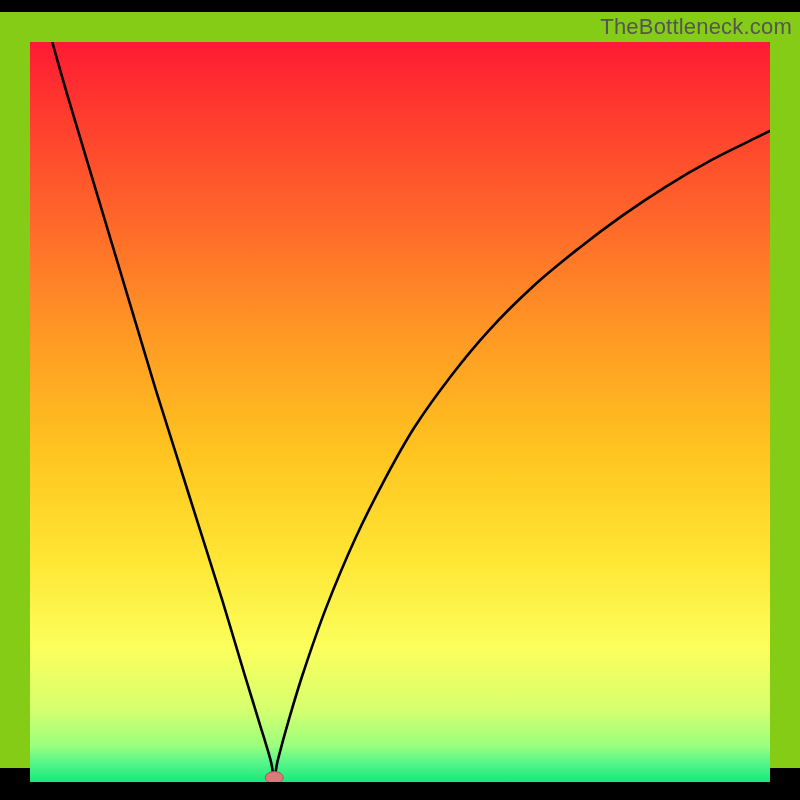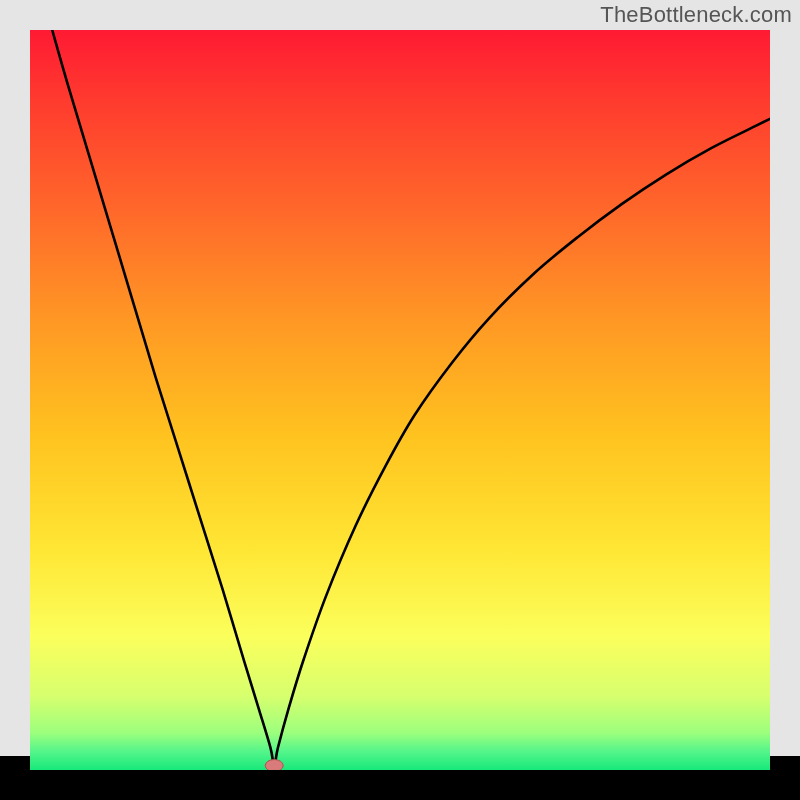--- a/index.html
+++ b/index.html
@@ -8,21 +8,22 @@
     width: 800px;
     height: 800px;
     overflow: hidden;
     background: #000;
     font-family: Arial, Helvetica, sans-serif;
   }
   .frame {
     position: relative;
     width: 800px;
     height: 756px;
-    background: #e5e5e5;
+    background: #84cc16;
+    margin-top: 12px;
   }
   .watermark {
     position: absolute;
     top: 2px;
     right: 8px;
     color: #555;
     font-size: 22px;
     font-weight: 500;
     letter-spacing: 0.2px;
     z-index: 10;

